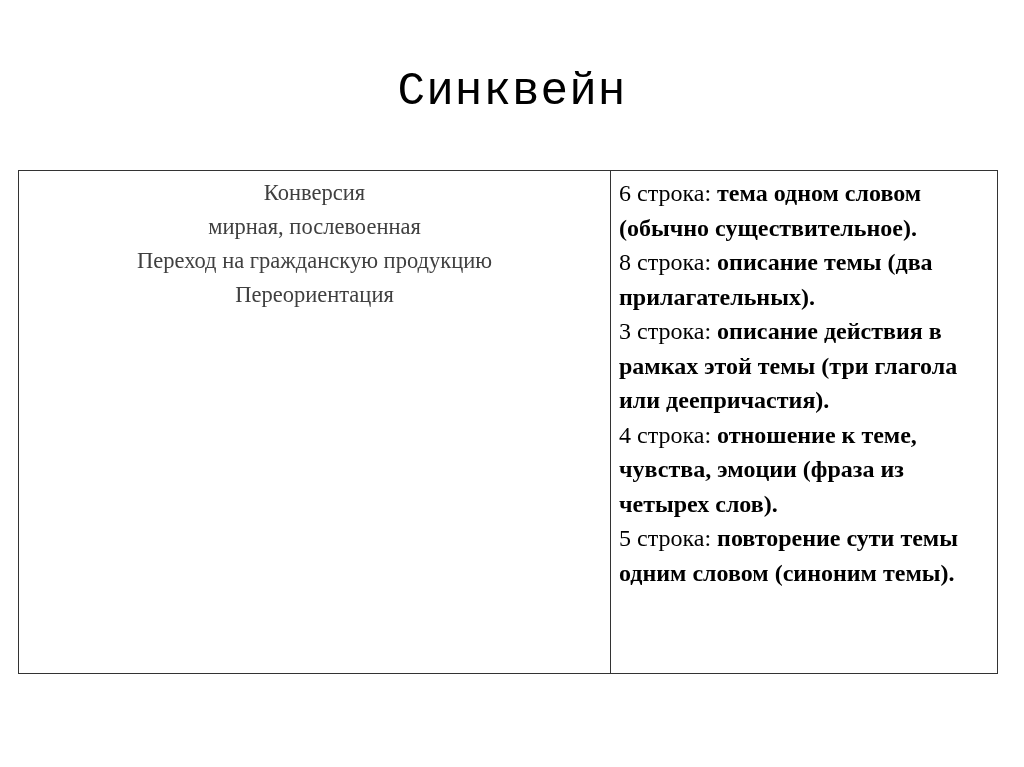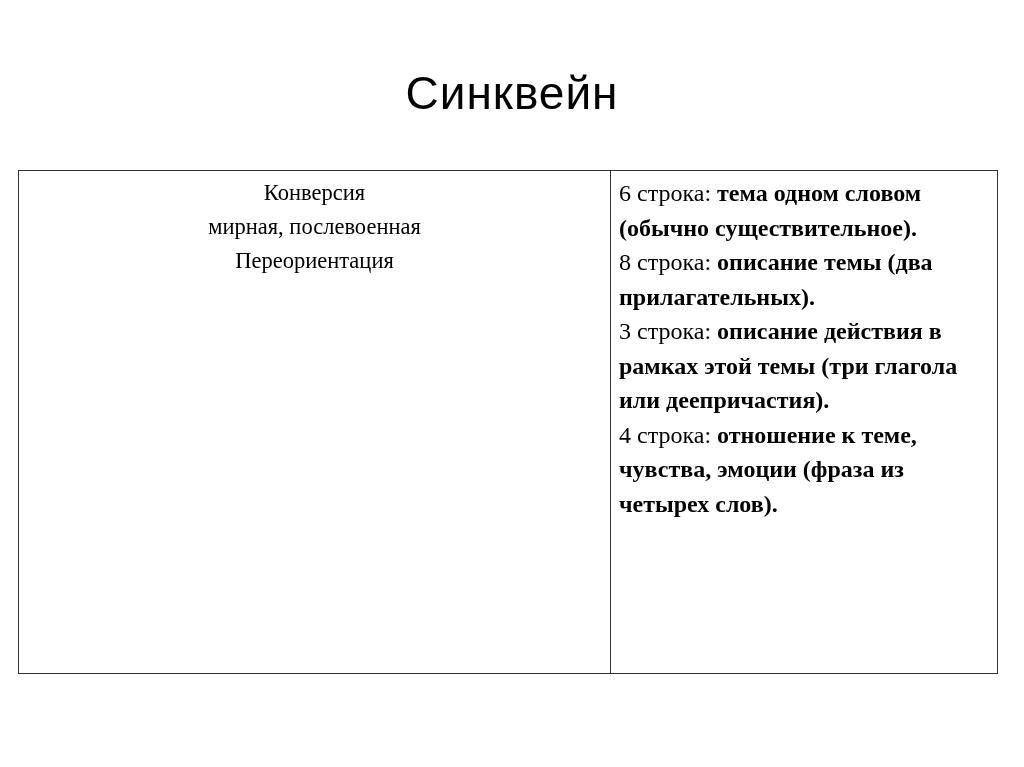--- a/index.html
+++ b/index.html
@@ -1,46 +1,48 @@
 <!DOCTYPE html>
 <html><head>
 <meta charset="utf-8">
 <style>
   html, body { margin:0; padding:0; background:#ffffff; }
   body { width:1024px; height:767px; position:relative; overflow:hidden; }
   .title {
     position:absolute; left:0; top:66px; width:1024px; text-align:center;
-    font-family:Liberation Sans, sans-serif; font-size:46px; color:#000; letter-spacing:1px;
+    font-family:Liberation Mono, monospace; font-size:46px; color:#000; letter-spacing:1px;
   }
   .tbl {
     position:absolute; left:18px; top:170px; width:980px; height:504px;
     border:1.5px solid #333; box-sizing:border-box; display:flex;
   }
   .cell-left {
     width:592px; border-right:1.5px solid #333; box-sizing:border-box;
     text-align:center; padding-top:5px;
-    font-family:"Liberation Serif", serif; font-size:22.5px; line-height:34px; color:#000000;
+    font-family:"Liberation Serif", serif; font-size:22.5px; line-height:34px; color:#404040;
   }
   .cell-right {
     flex:1; padding:5px 8px 0 8px; box-sizing:border-box;
     font-family:"Liberation Serif", serif; font-size:24px; line-height:34.5px; color:#000;
   }
   .cell-right b { font-weight:bold; }
   .line { display:block; }
 </style>
 </head>
 <body>
 
 <div class="title">Синквейн</div>
 
 <div class="tbl">
   <div class="cell-left">
     <span class="line">Конверсия</span>
     <span class="line">мирная, послевоенная</span>
+    <span class="line">Переход на гражданскую продукцию</span>
     <span class="line">Переориентация</span>
   </div>
   <div class="cell-right">
     <div><span>6 строка: </span><b>тема одном словом (обычно существительное).</b></div>
     <div><span>8 строка: </span><b>описание темы (два прилагательных).</b></div>
     <div><span>3 строка: </span><b>описание действия в рамках этой темы (три глагола или деепричастия).</b></div>
     <div><span>4 строка: </span><b>отношение к теме, чувства, эмоции (фраза из четырех слов).</b></div>
+    <div><span>5 строка: </span><b>повторение сути темы одним словом (синоним темы).</b></div>
   </div>
 </div>
 
 </body></html>

